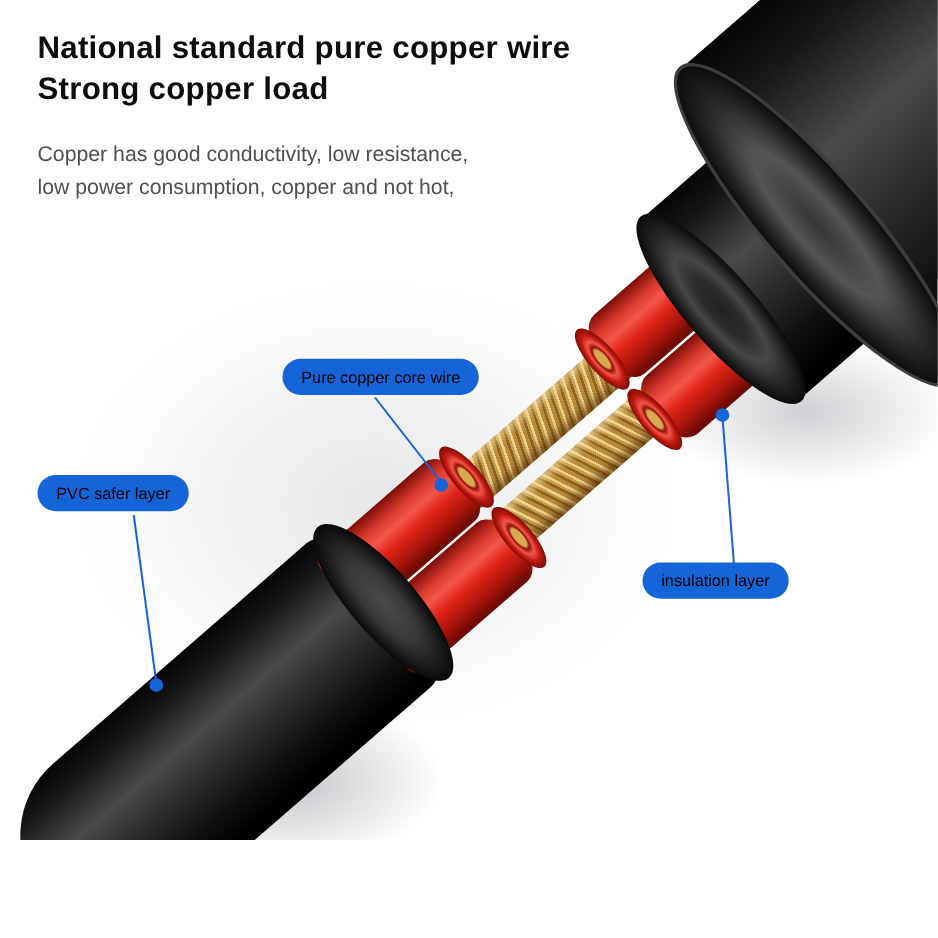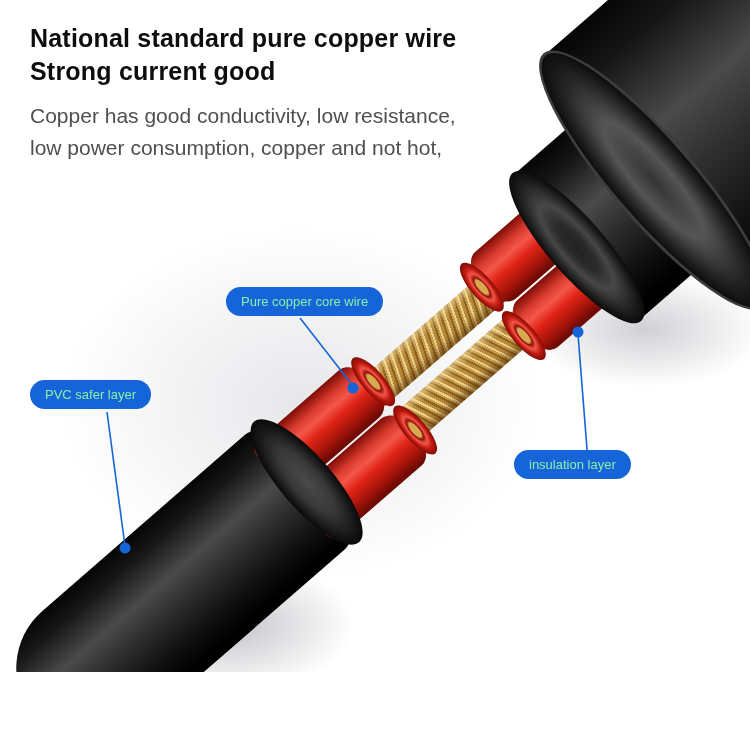--- a/index.html
+++ b/index.html
@@ -10,21 +10,21 @@
   .bg-wash { position:absolute; inset:0;
     background:
       radial-gradient(46% 38% at 40% 60%, rgba(210,211,216,0.55), rgba(255,255,255,0) 70%),
       radial-gradient(24% 14% at 30% 93%, rgba(95,95,108,0.38), rgba(255,255,255,0) 72%),
       radial-gradient(22% 12% at 86% 49%, rgba(120,122,132,0.35), rgba(255,255,255,0) 72%);
   }
 
   
   .header { position:absolute; left:30px; top:22px; width:560px; }
   .title { font-size:25px; font-weight:bold; color:#0d0d0d; line-height:1.3; letter-spacing:0.2px; }
-  .desc { margin-top:13px; font-size:21px; color:#4f4f4f; line-height:1.5; }
+  .desc { margin-top:24px; font-size:17px; color:#4f4f4f; line-height:1.5; }
 
   
   .axis { position:absolute; left:50px; top:705px; width:0; height:0; transform:rotate(-41deg); transform-origin:0 0; }
   .axis > div { position:absolute; }
 
   .black-cyl {
     background:linear-gradient(to bottom,#050505 0%,#161616 14%,#4a4a4a 38%,#2e2e2e 56%,#101010 78%,#000 94%);
   }
   .sheath-bottom { left:-20px; top:-76px; width:362px; height:152px; border-radius:76px 18px 18px 76px; }
   .sheath-top    { left:698px; top:-96px; width:300px; height:192px; border-radius:4px; }
@@ -49,37 +49,37 @@
     background:linear-gradient(to bottom,#7e0d06 0%,#d93a2e 22%,#f4564a 38%,#e02417 56%,#aa150b 78%,#6f0a04 96%); }
   .red-low { left:320px; width:136px; border-radius:10px 18px 18px 10px / 10px 31px 31px 10px; }
   .red-up  { left:600px; width:108px; border-radius:18px 10px 10px 18px / 31px 10px 10px 31px; }
   .row-a { top:-63px; } .row-b { top:1px; }
   .red-cap { width:22px; height:62px; border-radius:50%;
     background:radial-gradient(closest-side,#d9a950 0%,#d9a950 28%,#8f1008 38%,#f4564a 54%,#c01a10 76%,#7e0d06 100%); }
   .cap-low { left:445px; } .cap-up { left:589px; }
 
   
   .overlay-svg { position:absolute; inset:0; z-index:5; pointer-events:none; }
-  .pill { position:absolute; z-index:6; background:#1565d8; color:#86efac; font-size:13px;
+  .pill { position:absolute; z-index:6; background:#1565d8; color:#000000; font-size:13px;
     padding:7px 15px; border-radius:17px; white-space:nowrap; }
   .pill-copper { left:226px; top:287px; }
   .pill-pvc { left:30px; top:380px; }
   .pill-insulation { left:514px; top:450px; }
 </style>
 </head>
 <body>
 
 <div id="stage">
 
   <div class="bg-wash"></div>
 
   <div class="header">
     <div class="title">
       <div>National standard pure copper wire</div>
-      <div>Strong current good</div>
+      <div>Strong copper load</div>
     </div>
     <div class="desc">
       <div>Copper has good conductivity, low resistance,</div>
       <div>low power consumption, copper and not hot,</div>
     </div>
   </div>
 
   <div class="axis">
     <div class="black-cyl sheath-bottom"></div>
 

